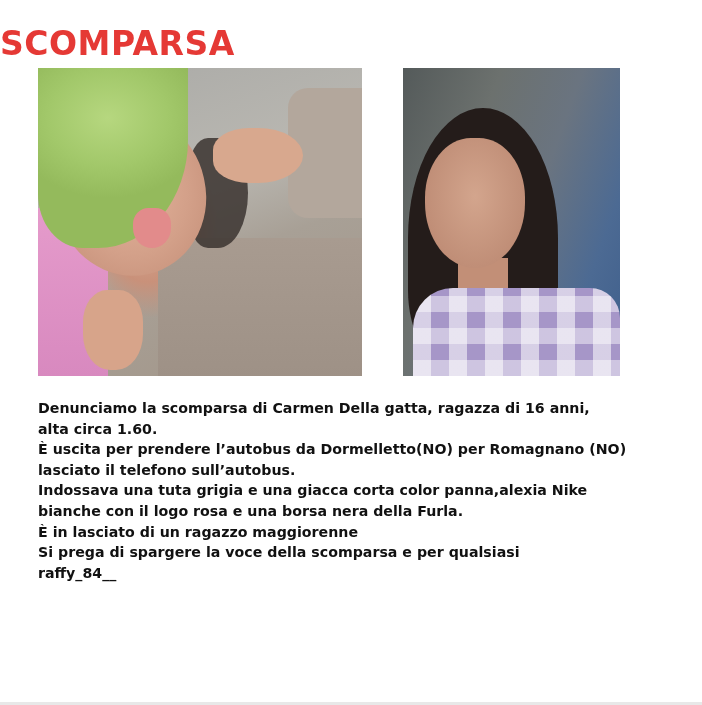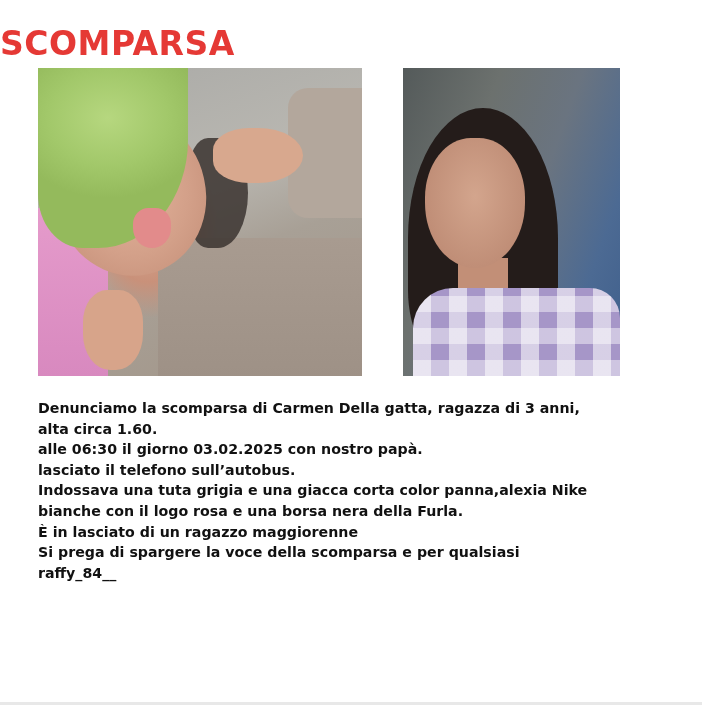--- a/index.html
+++ b/index.html
@@ -119,23 +119,23 @@
   </div>
 
   <div class="photo photo-right" title="Portrait: girl with long dark hair, lilac and white checked cardigan">
     <div class="pr-hair"></div>
     <div class="pr-neck"></div>
     <div class="pr-face"></div>
     <div class="pr-shirt"></div>
   </div>
 
   <div class="body-text">
-    <p> Denunciamo la scomparsa di Carmen Della gatta, ragazza di 3 anni,</p>
+    <p> Denunciamo la scomparsa di Carmen Della gatta, ragazza di 16 anni,</p>
     <p>alta circa 1.60.</p>
-    <p>alle 06:30 il giorno 03.02.2025 con nostro papà.</p>
+    <p>È uscita per prendere l’autobus da Dormelletto(NO) per Romagnano (NO)</p>
     <p>lasciato il telefono sull’autobus.</p>
     <p>Indossava una tuta grigia e una giacca corta color panna,alexia Nike</p>
     <p>bianche con il logo rosa e una borsa nera della Furla.</p>
     <p>È in lasciato di un ragazzo maggiorenne</p>
     <p>Si prega di spargere la voce della scomparsa e per qualsiasi</p>
     <p>raffy_84__</p>
   </div>
 
   <div class="bottom-rule"></div>
 </div>

